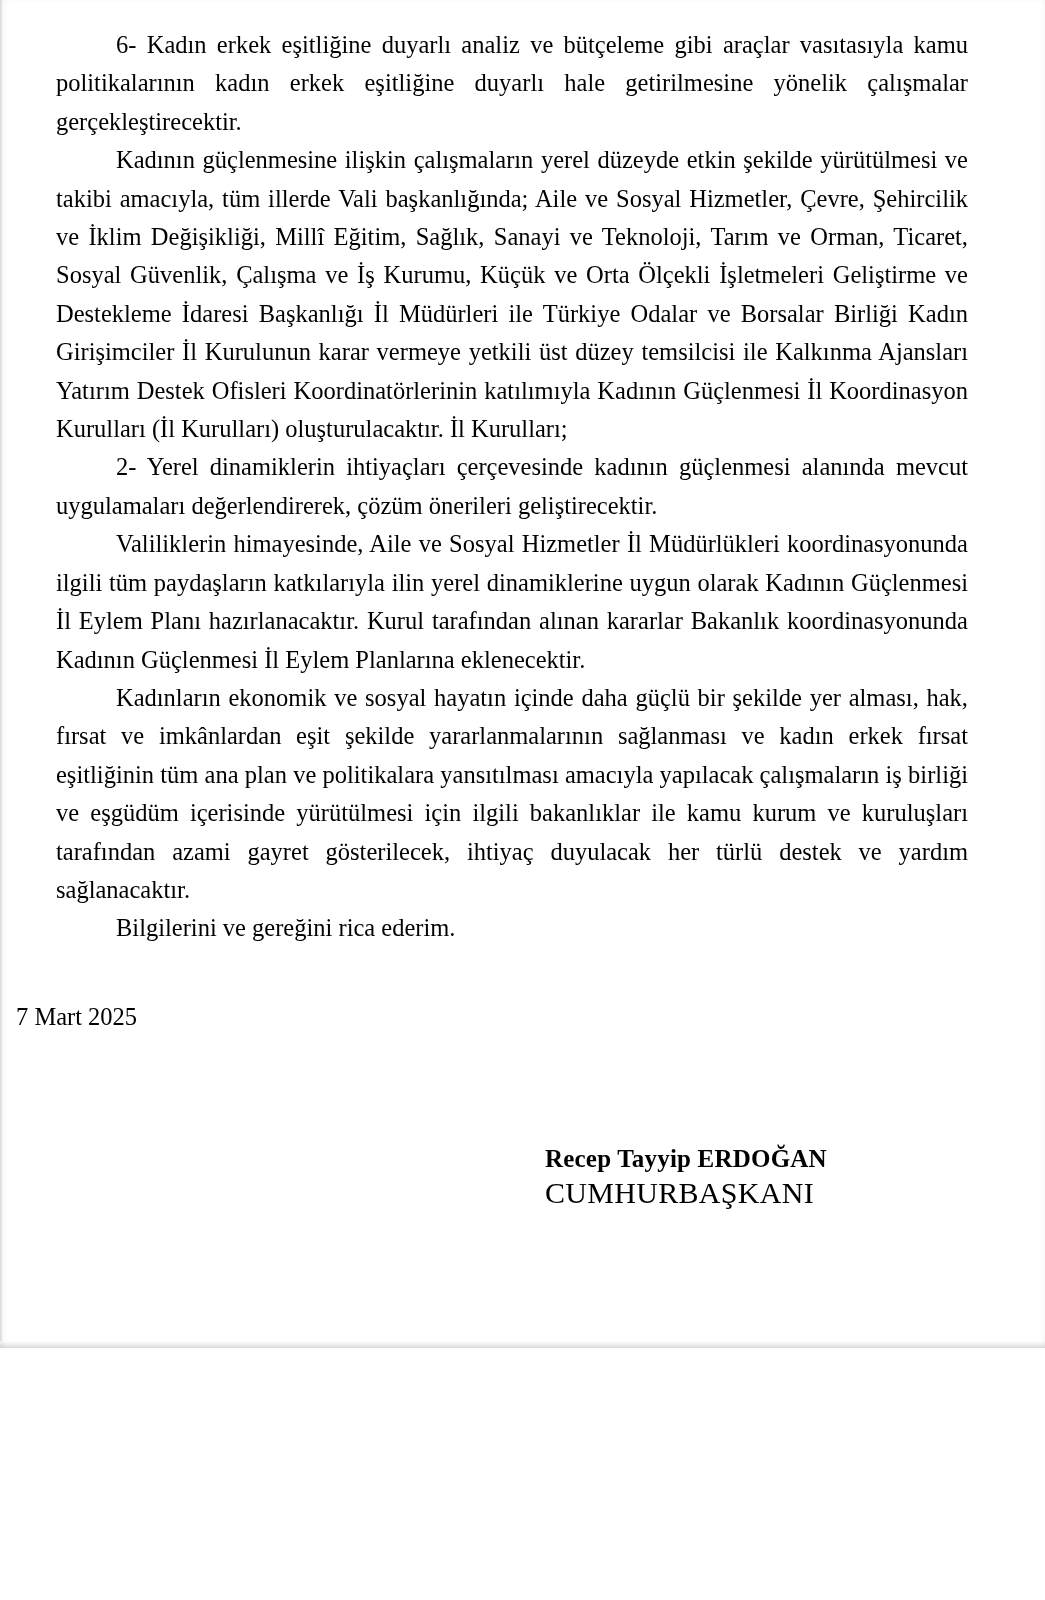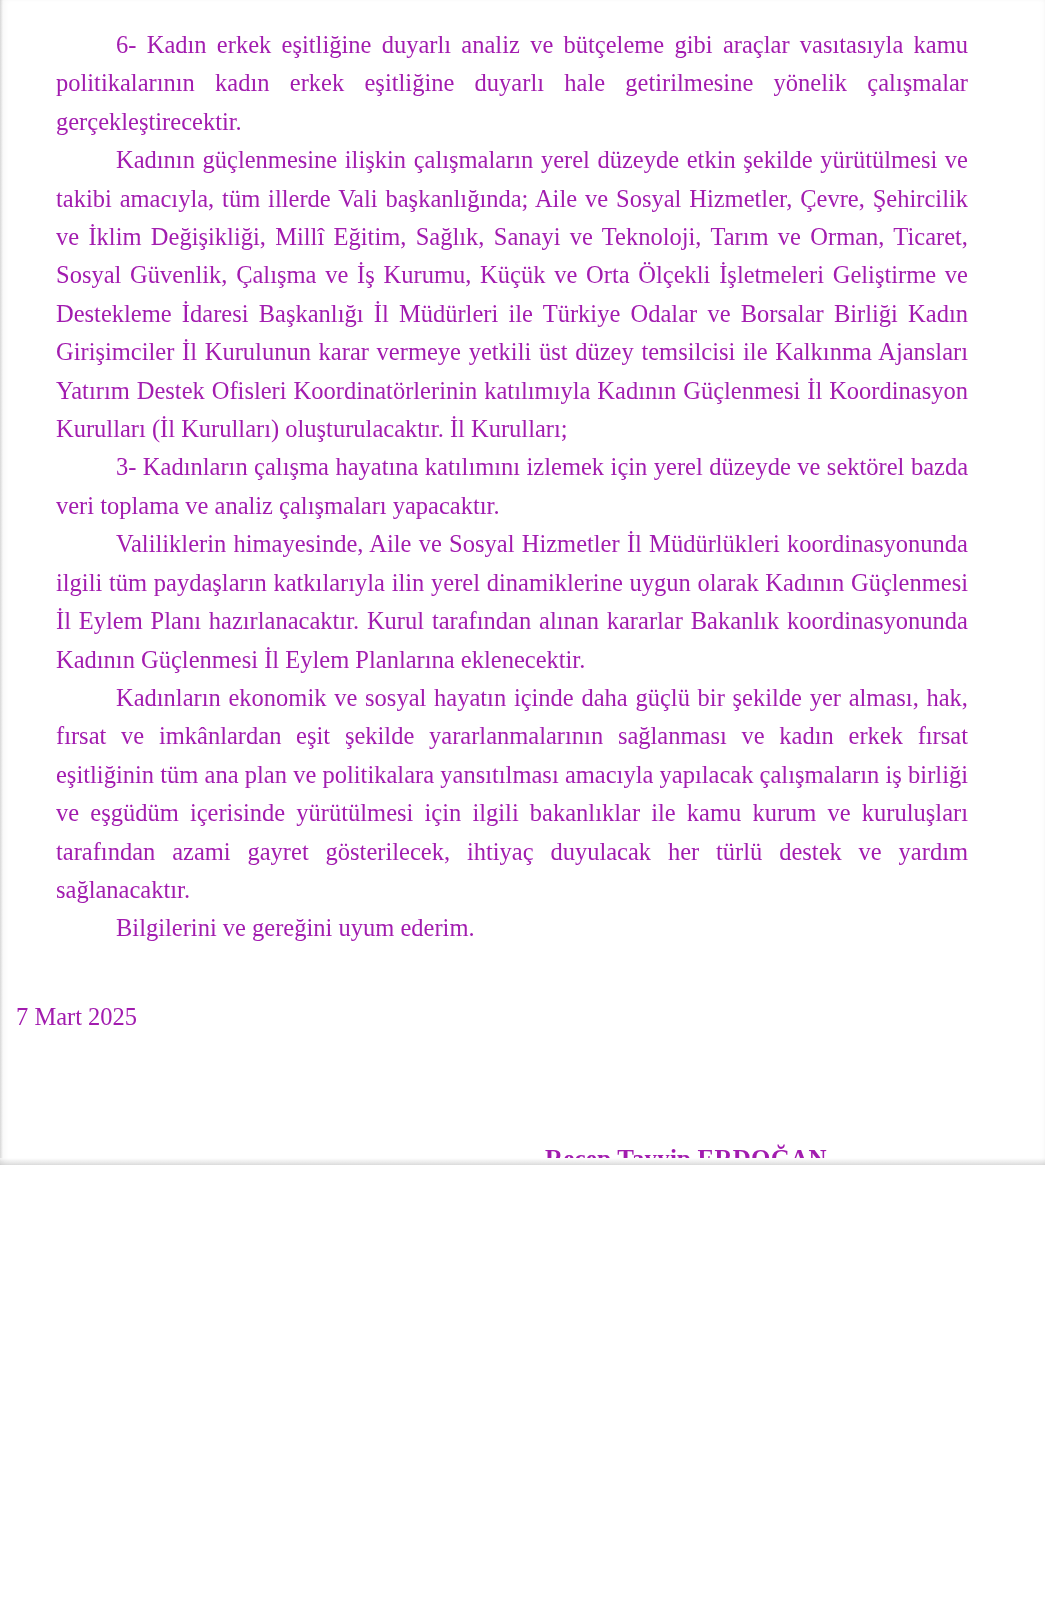--- a/index.html
+++ b/index.html
@@ -5,27 +5,27 @@
 <style>
   html, body {
     margin: 0;
     padding: 0;
     background: #ffffff;
   }
 
   .page {
     position: relative;
     width: 1045px;
-    height: 1165px;
+    height: 1348px;
     margin: 0 auto;
     background: #ffffff;
     box-sizing: border-box;
     overflow: hidden;
     font-family: "Liberation Serif", "DejaVu Serif", serif;
-    color: #a21caf;
+    color: #000000;
   }
 
   
   .page::before {
     content: "";
     position: absolute;
     inset: 0;
     pointer-events: none;
     box-shadow:
       inset 6px 0 10px -6px rgba(0,0,0,0.10),
@@ -115,24 +115,24 @@
 <body>
 
 <div class="page">
 
   <div class="scan-edge-left"></div>
   <div class="scan-edge-bottom"></div>
 
   <div class="body-block">
     <p class="para">6- Kadın erkek eşitliğine duyarlı analiz ve bütçeleme gibi araçlar vasıtasıyla kamu politikalarının kadın erkek eşitliğine duyarlı hale getirilmesine yönelik çalışmalar gerçekleştirecektir.</p>
     <p class="para">Kadının güçlenmesine ilişkin çalışmaların yerel düzeyde etkin şekilde yürütülmesi ve takibi amacıyla, tüm illerde Vali başkanlığında; Aile ve Sosyal Hizmetler, Çevre, Şehircilik ve İklim Değişikliği, Millî Eğitim, Sağlık, Sanayi ve Teknoloji, Tarım ve Orman, Ticaret, Sosyal Güvenlik, Çalışma ve İş Kurumu, Küçük ve Orta Ölçekli İşletmeleri Geliştirme ve Destekleme İdaresi Başkanlığı İl Müdürleri ile Türkiye Odalar ve Borsalar Birliği Kadın Girişimciler İl Kurulunun karar vermeye yetkili üst düzey temsilcisi ile Kalkınma Ajansları Yatırım Destek Ofisleri Koordinatörlerinin katılımıyla Kadının Güçlenmesi İl Koordinasyon Kurulları (İl Kurulları) oluşturulacaktır. İl Kurulları;</p>
-    <p class="para">3- Kadınların çalışma hayatına katılımını izlemek için yerel düzeyde ve sektörel bazda veri toplama ve analiz çalışmaları yapacaktır.</p>
+    <p class="para">2- Yerel dinamiklerin ihtiyaçları çerçevesinde kadının güçlenmesi alanında mevcut uygulamaları değerlendirerek, çözüm önerileri geliştirecektir.</p>
     <p class="para">Valiliklerin himayesinde, Aile ve Sosyal Hizmetler İl Müdürlükleri koordinasyonunda ilgili tüm paydaşların katkılarıyla ilin yerel dinamiklerine uygun olarak Kadının Güçlenmesi İl Eylem Planı hazırlanacaktır. Kurul tarafından alınan kararlar Bakanlık koordinasyonunda Kadının Güçlenmesi İl Eylem Planlarına eklenecektir.</p>
     <p class="para">Kadınların ekonomik ve sosyal hayatın içinde daha güçlü bir şekilde yer alması, hak, fırsat ve imkânlardan eşit şekilde yararlanmalarının sağlanması ve kadın erkek fırsat eşitliğinin tüm ana plan ve politikalara yansıtılması amacıyla yapılacak çalışmaların iş birliği ve eşgüdüm içerisinde yürütülmesi için ilgili bakanlıklar ile kamu kurum ve kuruluşları tarafından azami gayret gösterilecek, ihtiyaç duyulacak her türlü destek ve yardım sağlanacaktır.</p>
-    <p class="para">Bilgilerini ve gereğini uyum ederim.</p>
+    <p class="para">Bilgilerini ve gereğini rica ederim.</p>
   </div>
 
   <div class="date-line">7 Mart 2025</div>
 
   <div class="signature-block">
     <div class="signature-name">Recep Tayyip ERDOĞAN</div>
     <div class="signature-title">CUMHURBAŞKANI</div>
   </div>
 
 </div>

